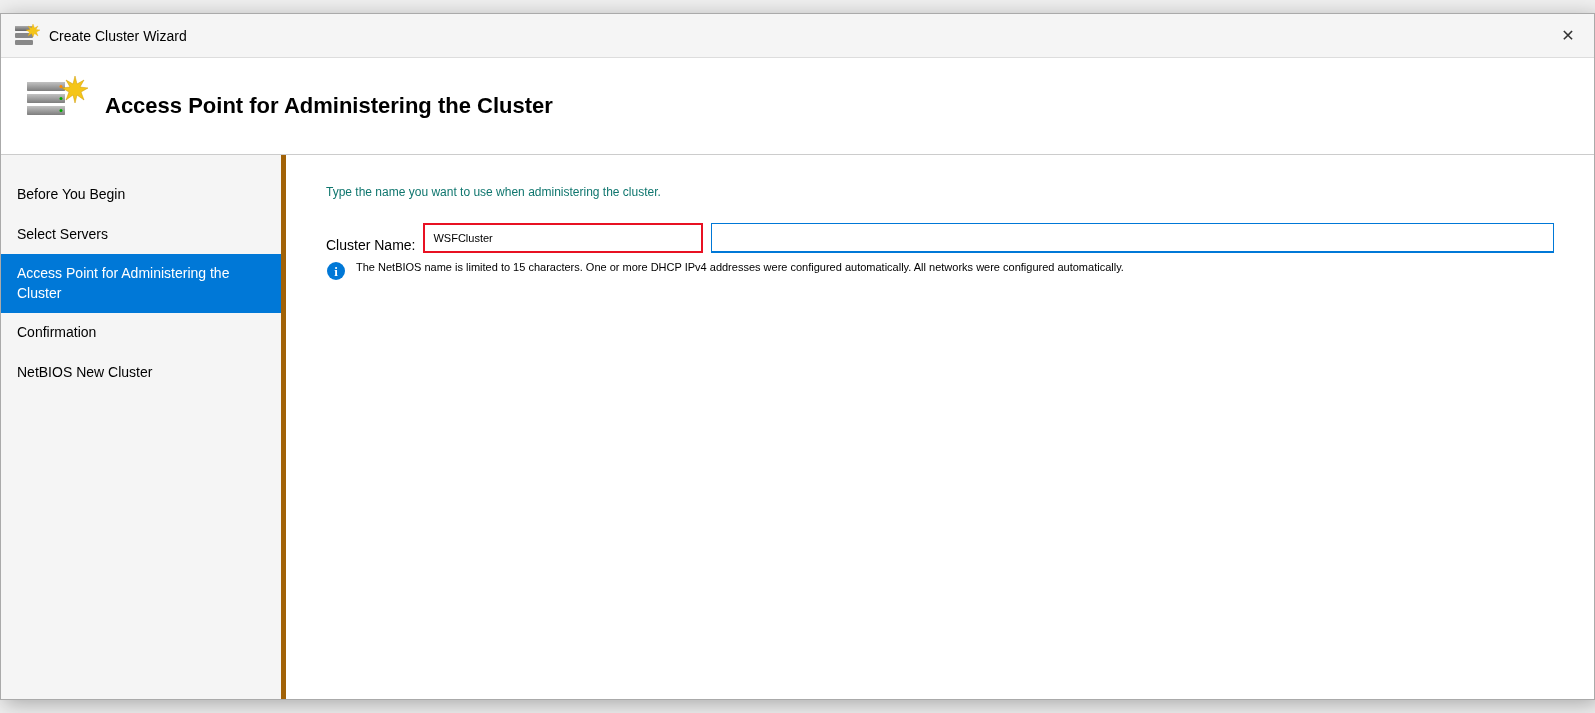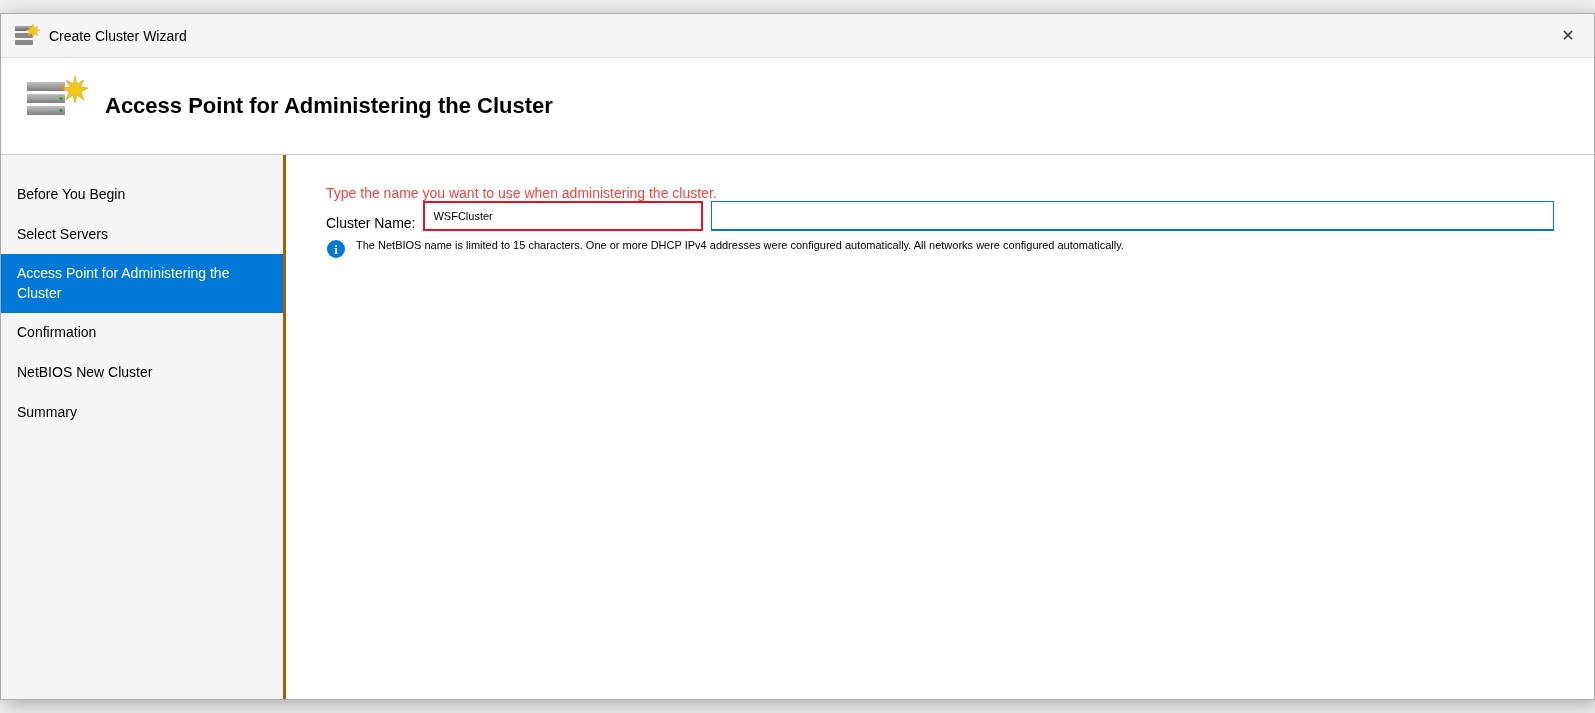--- a/index.html
+++ b/index.html
@@ -80,21 +80,21 @@
     .wizard-body {
       display: flex;
       flex: 1;
       overflow: hidden;
     }
     
     .sidebar {
       width: 285px;
       background: #f5f5f5;
       padding: 20px 0;
-      border-right: 3px solid #a16207;
+      border-right: 5px solid #a16207;
       flex-shrink: 0;
     }
     .sidebar-item {
       padding: 10px 16px;
       font-size: 14px;
       color: #000;
       cursor: pointer;
       line-height: 1.4;
     }
     .sidebar-item.active {
@@ -102,22 +102,23 @@
       color: #fff;
     }
     
     .main-content {
       flex: 1;
       background: #ffffff;
       padding: 30px 40px;
       overflow-y: auto;
     }
     .instruction-text {
-      font-size: 14px;
-      color: #ef4444;
+      font-size: 12px;
+      color: #0f766e;
+      margin-bottom: 24px;
     }
     .form-row {
       display: flex;
       align-items: flex-end;
       gap: 8px;
       margin-bottom: 6px;
     }
     .form-label {
       font-size: 14px;
       color: #000;
@@ -232,23 +233,20 @@
       </div>
       <div class="sidebar-item active">
         <span>Access Point for Administering the Cluster</span>
       </div>
       <div class="sidebar-item">
         <span>Confirmation</span>
       </div>
       <div class="sidebar-item">
         <span>NetBIOS New Cluster</span>
       </div>
-      <div class="sidebar-item">
-        <span>Summary</span>
-      </div>
     </nav>
 
     <main class="main-content">
       <p class="instruction-text">Type the name you want to use when administering the cluster.</p>
 
       <div class="form-row">
         <label class="form-label">Cluster Name:</label>
         <input type="text" class="cluster-name-input" value="WSFCluster" style="">
         <input type="text" class="extra-input" value="" style="">
       </div>

